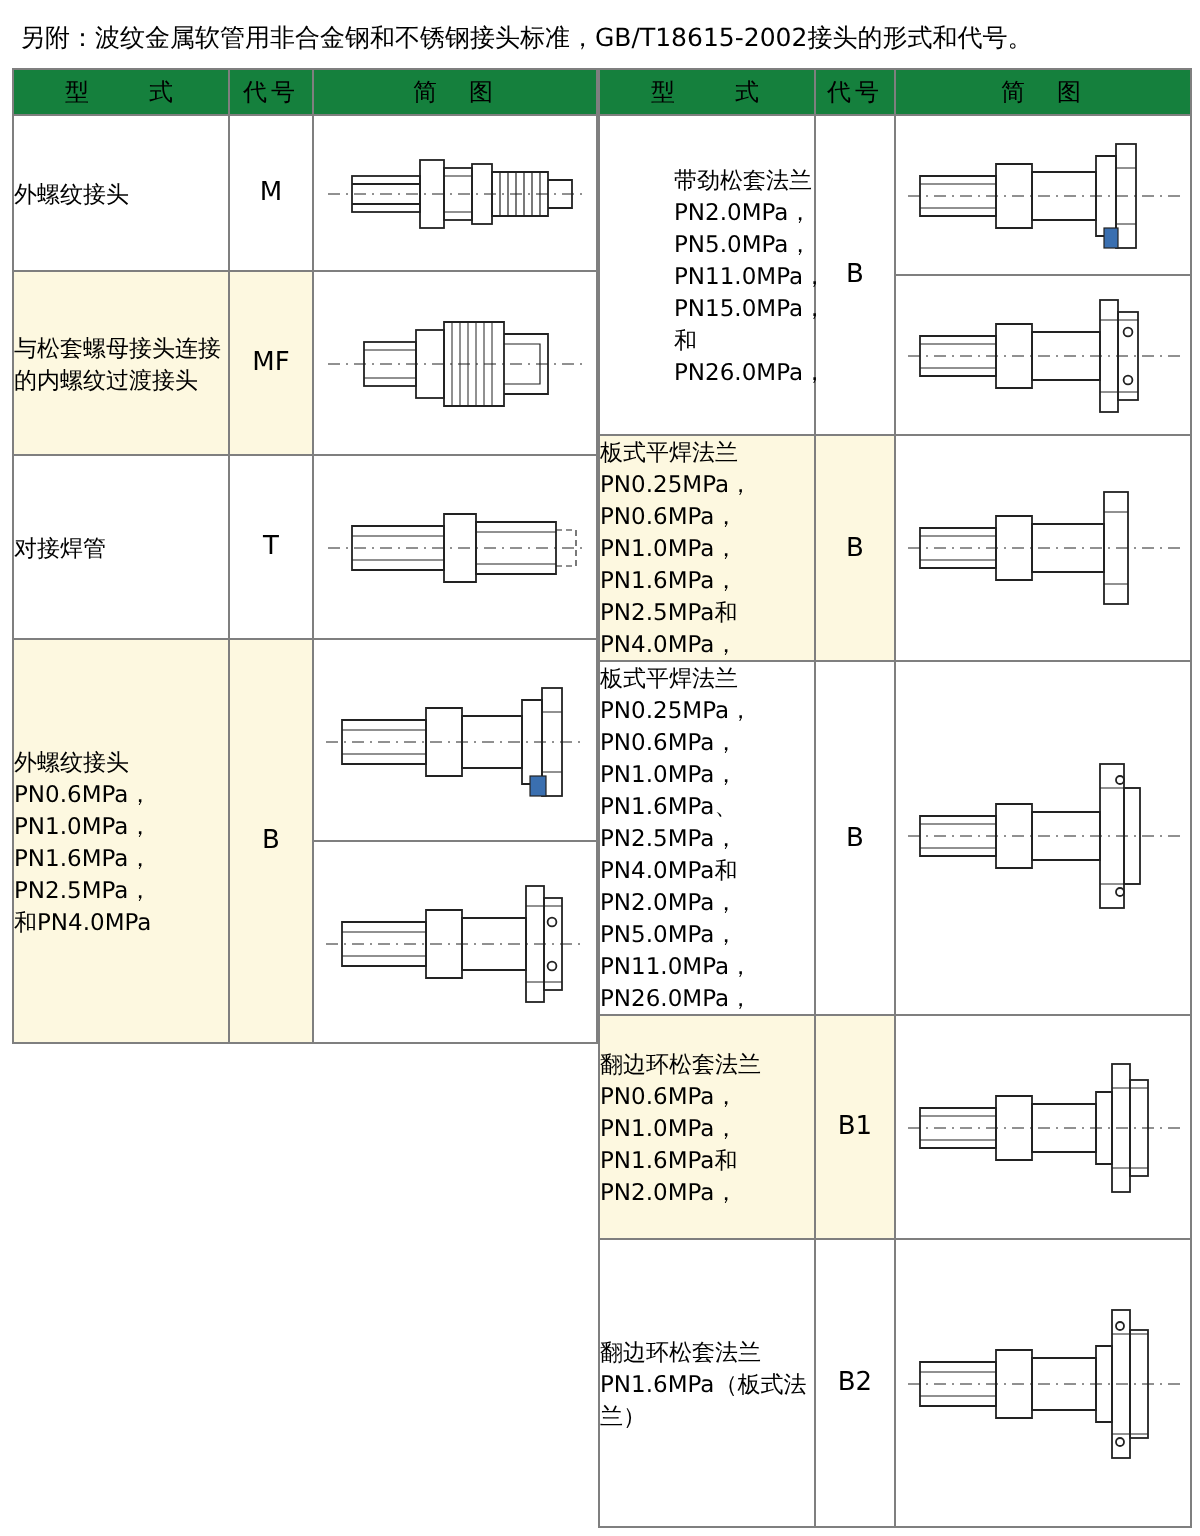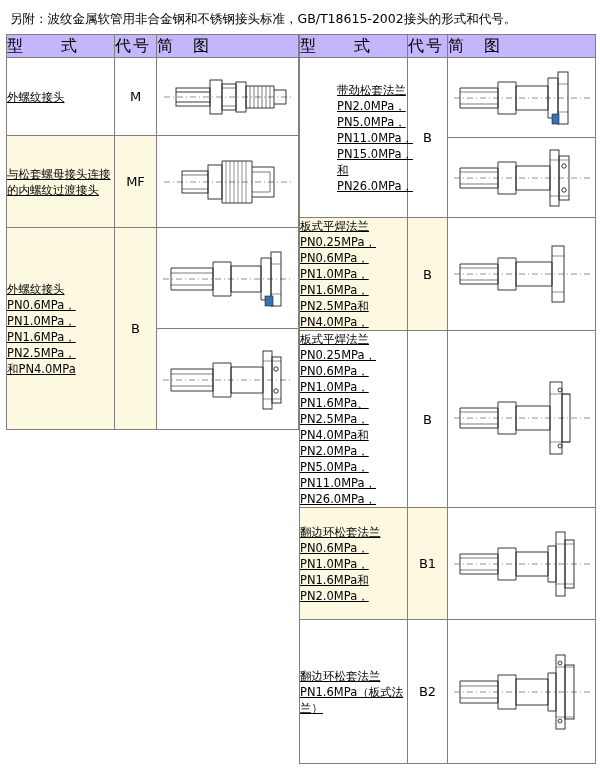--- a/index.html
+++ b/index.html
@@ -38,31 +38,31 @@
     border-collapse: collapse;
     table-layout: fixed;
   }
   table.t td, table.t th {
     border: 1px solid #7f7f7f;
     padding: 0;
     vertical-align: middle;
     font-weight: normal;
   }
   .hdr td {
-    background: #c4b5fd;
-    font-size: 16px;
+    background: #15803d;
+    text-align: center;
+    font-size: 12px;
     height: 22px;
     letter-spacing: 2px;
   }
   .cell-type {
     font-size: 11.5px;
     line-height: 16px;
     padding: 4px 6px;
     text-align: left;
-    text-decoration: underline;
   }
   .cell-code {
     text-align: center;
     font-size: 13px;
   }
   .cell-fig {
     text-align: center;
     padding: 0;
   }
   .yellow {
@@ -135,20 +135,39 @@
                   <path d="M64 12 L64 54 M68 12 L68 54 M72 12 L72 54 M76 12 L76 54 M80 12 L80 54 M84 12 L84 54" stroke-width="0.5"></path>
                   <path d="M90 18 L112 18 L112 48 L90 48"></path>
                   <path d="M90 23 L108 23 L108 43 L90 43" stroke-width="0.6"></path>
                   <path d="M2 33 L130 33" stroke-dasharray="6 3 1 3" stroke-width="0.5"></path>
                 </g>
               </svg>
             </div>
           </td>
         </tr>
 
+        <tr style="height:92px;">
+          <td class="cell-type white" style="white-space:pre-line;">对接焊管</td>
+          <td class="cell-code white">T</td>
+          <td class="cell-fig white">
+            <div class="fig-wrap">
+              <svg width="132" height="66" viewBox="0 0 132 66">
+                <g fill="none" stroke="#222" stroke-width="0.9">
+                  <path d="M14 22 L60 22 L60 44 L14 44 Z"></path>
+                  <path d="M14 27 L60 27 M14 39 L60 39" stroke-width="0.6"></path>
+                  <path d="M60 16 L76 16 L76 50 L60 50 Z"></path>
+                  <path d="M76 20 L116 20 L116 46 L76 46 Z"></path>
+                  <path d="M116 24 L126 24 L126 42 L116 42" stroke-dasharray="3 2" stroke-width="0.6"></path>
+                  <path d="M76 25 L116 25 M76 41 L116 41" stroke-width="0.5"></path>
+                  <path d="M2 33 L130 33" stroke-dasharray="6 3 1 3" stroke-width="0.5"></path>
+                </g>
+              </svg>
+            </div>
+          </td>
+        </tr>
 
         <tr style="height:202px;">
           <td class="cell-type yellow" style="white-space:pre-line;">外螺纹接头
 PN0.6MPa，PN1.0MPa，
 PN1.6MPa，PN2.5MPa，
 和PN4.0MPa</td>
           <td class="cell-code yellow">B</td>
           <td class="cell-fig white">
             <div style="border-bottom:1px solid #7f7f7f; height:100px; display:flex; align-items:center; justify-content:center;">
               <svg width="134" height="88" viewBox="0 0 134 88">

